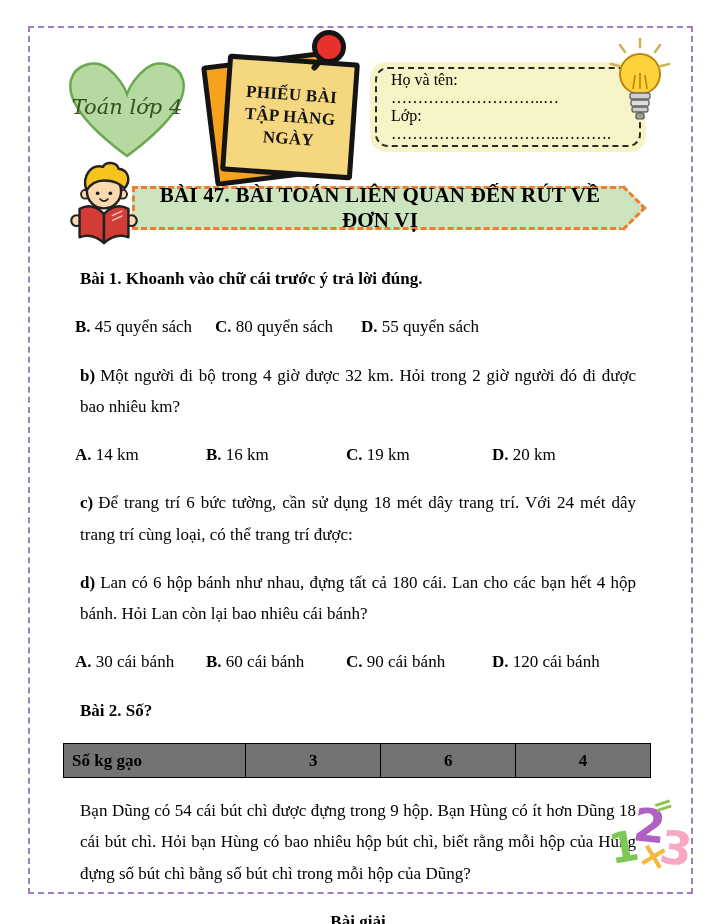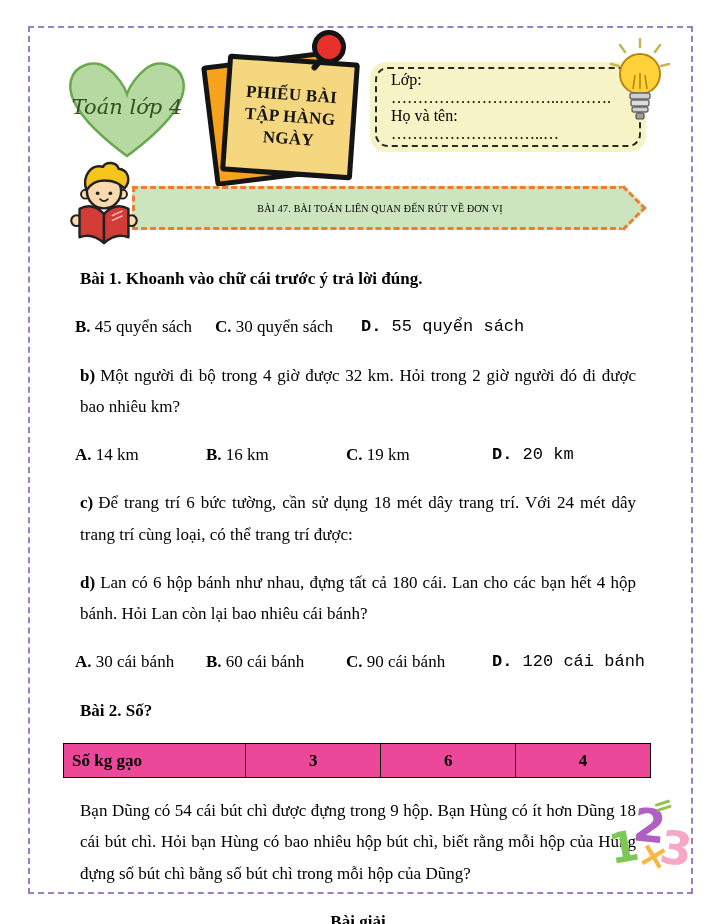--- a/index.html
+++ b/index.html
@@ -36,33 +36,33 @@
   .bulb{position:absolute;left:604px;top:36px;width:72px;height:108px;}
 
   
   .boy{position:absolute;left:60px;top:160px;width:88px;height:88px;z-index:3;}
   .banner{position:absolute;left:132px;top:186px;width:490px;height:38px;
           background:#cde5bf;border:3px dashed #ed7d31;border-right:none;
           display:flex;align-items:center;justify-content:center;z-index:2;}
   .banner::after{content:"";position:absolute;right:-15px;top:50%;width:29px;height:29px;
           transform:translateY(-50%) rotate(45deg);background:#cde5bf;
           border-top:3px dashed #ed7d31;border-right:3px dashed #ed7d31;}
-  .banner-title{font-weight:normal;font-size:10px;letter-spacing:0.2px;position:relative;z-index:2;}
+  .banner-title{font-weight:bold;font-size:21px;letter-spacing:0.2px;position:relative;z-index:2;text-align:center;}
 
   
   .content{position:absolute;left:63px;top:246px;width:590px;font-size:17px;line-height:1.84;}
   .content p{margin:17px;text-align:justify;}
   .h-bold{font-weight:bold;}
   .qprefix{margin-right:5px;}
   .opts{display:flex;padding-left:12px;}
-  .opt1{width:131px;} .opt2{width:140px;} .opt3{width:146px;} .opt4{flex:1;font-family:Liberation Mono, monospace;}
+  .opt1{width:131px;} .opt2{width:140px;} .opt3{width:146px;} .opt4{flex:1;}
 
   table.kg{border-collapse:collapse;width:588px;margin:4px 0 2px 0;}
   table.kg td{border:1.6px solid #000;height:31px;padding:1px 8px;font-size:17px;}
-  table.kg tr.hd td{background:#ec4899;font-weight:bold;}
+  table.kg tr.hd td{background:#737373;font-weight:bold;}
   td.c{text-align:center;}
 
   .solution{text-align:center !important;font-weight:bold;}
 
   
   .logo{position:absolute;left:608px;top:794px;width:86px;height:86px;}
   .logo text{font-family:"DejaVu Sans",sans-serif;font-weight:bold;}
 </style>
 </head>
 <body>
@@ -84,22 +84,22 @@
       <div class="note-line">PHIẾU BÀI</div>
       <div class="note-line">TẬP HÀNG</div>
       <div class="note-line">NGÀY</div>
     </div>
     <div class="pin-stem"></div>
     <div class="pin"></div>
   </div>
 
   <div class="namebox">
     <div class="namebox-inner">
+      <div>Họ và tên: ………………………..…</div>
       <div>Lớp: …………………………..……….</div>
-      <div>Họ và tên: ………………………..…</div>
     </div>
   </div>
 
   <svg class="bulb" viewBox="0 0 72 108">
     <g stroke="#c9b458" stroke-width="2.5" stroke-linecap="round">
       <line x1="36" y1="3" x2="36" y2="11"></line>
       <line x1="16" y1="9" x2="21" y2="16"></line>
       <line x1="56" y1="9" x2="51" y2="16"></line>
       <line x1="7" y1="28" x2="15" y2="30"></line>
       <line x1="65" y1="28" x2="57" y2="30"></line>
@@ -130,21 +130,21 @@
   <div class="banner">
     <span class="banner-title">BÀI 47. BÀI TOÁN LIÊN QUAN ĐẾN RÚT VỀ ĐƠN VỊ</span>
   </div>
 
   <div class="content">
 
     <p class="h-bold">Bài 1. Khoanh vào chữ cái trước ý trả lời đúng.</p>
 
     <div class="opts">
       <span class="opt2"><b>B.</b> <span>45 quyển sách</span></span>
-      <span class="opt3"><b>C.</b> <span>30 quyển sách</span></span>
+      <span class="opt3"><b>C.</b> <span>80 quyển sách</span></span>
       <span class="opt4"><b>D.</b> <span>55 quyển sách</span></span>
     </div>
 
     <p><b class="qprefix">b)</b><span>Một người đi bộ trong 4 giờ được 32 km. Hỏi trong 2 giờ người đó đi được bao nhiêu km?</span></p>
     <div class="opts">
       <span class="opt1"><b>A.</b> <span>14 km</span></span>
       <span class="opt2"><b>B.</b> <span>16 km</span></span>
       <span class="opt3"><b>C.</b> <span>19 km</span></span>
       <span class="opt4"><b>D.</b> <span>20 km</span></span>
     </div>

